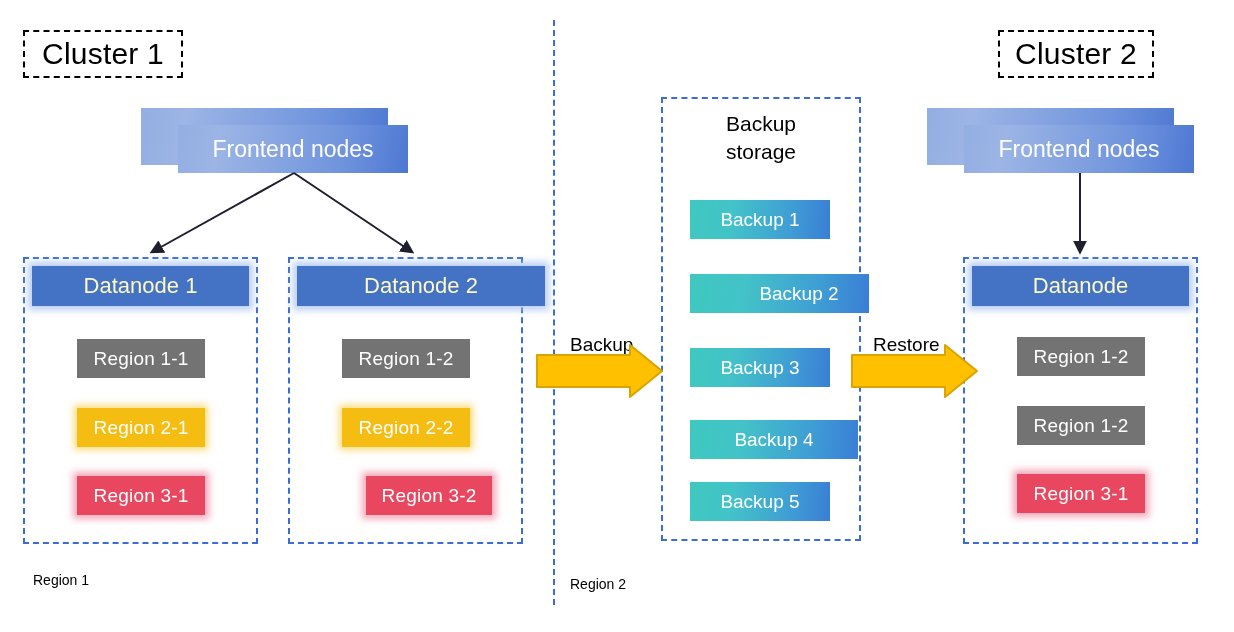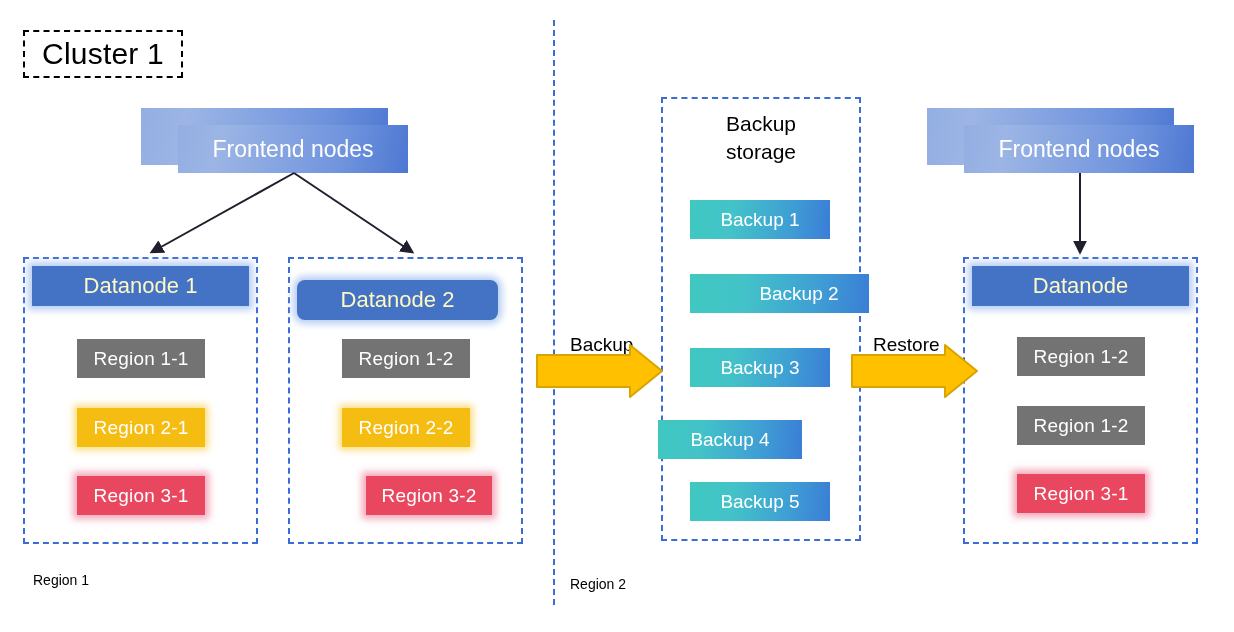--- a/index.html
+++ b/index.html
@@ -154,45 +154,46 @@
   <div class="datanode" style="left:32px; top:266px; width:217px; height:40px;">Datanode 1</div>
 
   <div class="region green" style="left:77px; top:339px; width:128px; height:39px;">Region 1-1</div>
 
   <div class="region yellow" style="left:77px; top:408px; width:128px; height:39px;">Region 2-1</div>
 
   <div class="region red" style="left:77px; top:476px; width:128px; height:39px;">Region 3-1</div>
 
   <div class="dash-box" style="left:288px; top:257px; width:235px; height:287px;"></div>
 
-  <div class="datanode" style="left:297px; top:280px; width:201px; height:40px;border-radius:8px;">Datanode 2</div>
+  <div class="datanode" style="left:297px; top:266px; width:248px; height:40px;">Datanode 2</div>
 
   <div class="region green" style="left:342px; top:339px; width:128px; height:39px;">Region 1-2</div>
 
   <div class="region yellow" style="left:342px; top:408px; width:128px; height:39px;">Region 2-2</div>
 
   <div class="region red" style="left:342px; top:476px; width:126px; height:39px;margin-left:24px;">Region 3-2</div>
 
   <div class="dash-box" style="left:661px; top:97px; width:200px; height:444px;"></div>
 
   <div class="storage-title" style="left:661px; top:110px; width:200px;">
     <div>Backup</div>
     <div>storage</div>
   </div>
 
   <div class="backup" style="left:690px; top:200px; width:140px; height:39px;">Backup 1</div>
 
   <div class="backup" style="left:690px; top:274px; width:140px; height:39px;padding-left:39px;">Backup 2</div>
 
   <div class="backup" style="left:690px; top:348px; width:140px; height:39px;">Backup 3</div>
 
-  <div class="backup" style="left:658px; top:420px; width:144px; height:39px;">Backup 4</div>
+  <div class="backup" style="left:690px; top:420px; width:168px; height:39px;">Backup 4</div>
 
   <div class="backup" style="left:690px; top:482px; width:140px; height:39px;">Backup 5</div>
 
+  <div class="cluster-label" style="left:998px; top:30px; width:156px; height:48px;">Cluster 2</div>
 
   <div class="fe-group">
     <div class="fe-back" style="left:927px; top:108px; width:247px; height:57px;"></div>
     <div class="fe-front" style="left:964px; top:125px; width:230px; height:48px;">Frontend nodes</div>
   </div>
 
   <div class="dash-box" style="left:963px; top:257px; width:235px; height:287px;"></div>
 
   <div class="datanode" style="left:972px; top:266px; width:217px; height:40px;">Datanode</div>
 

